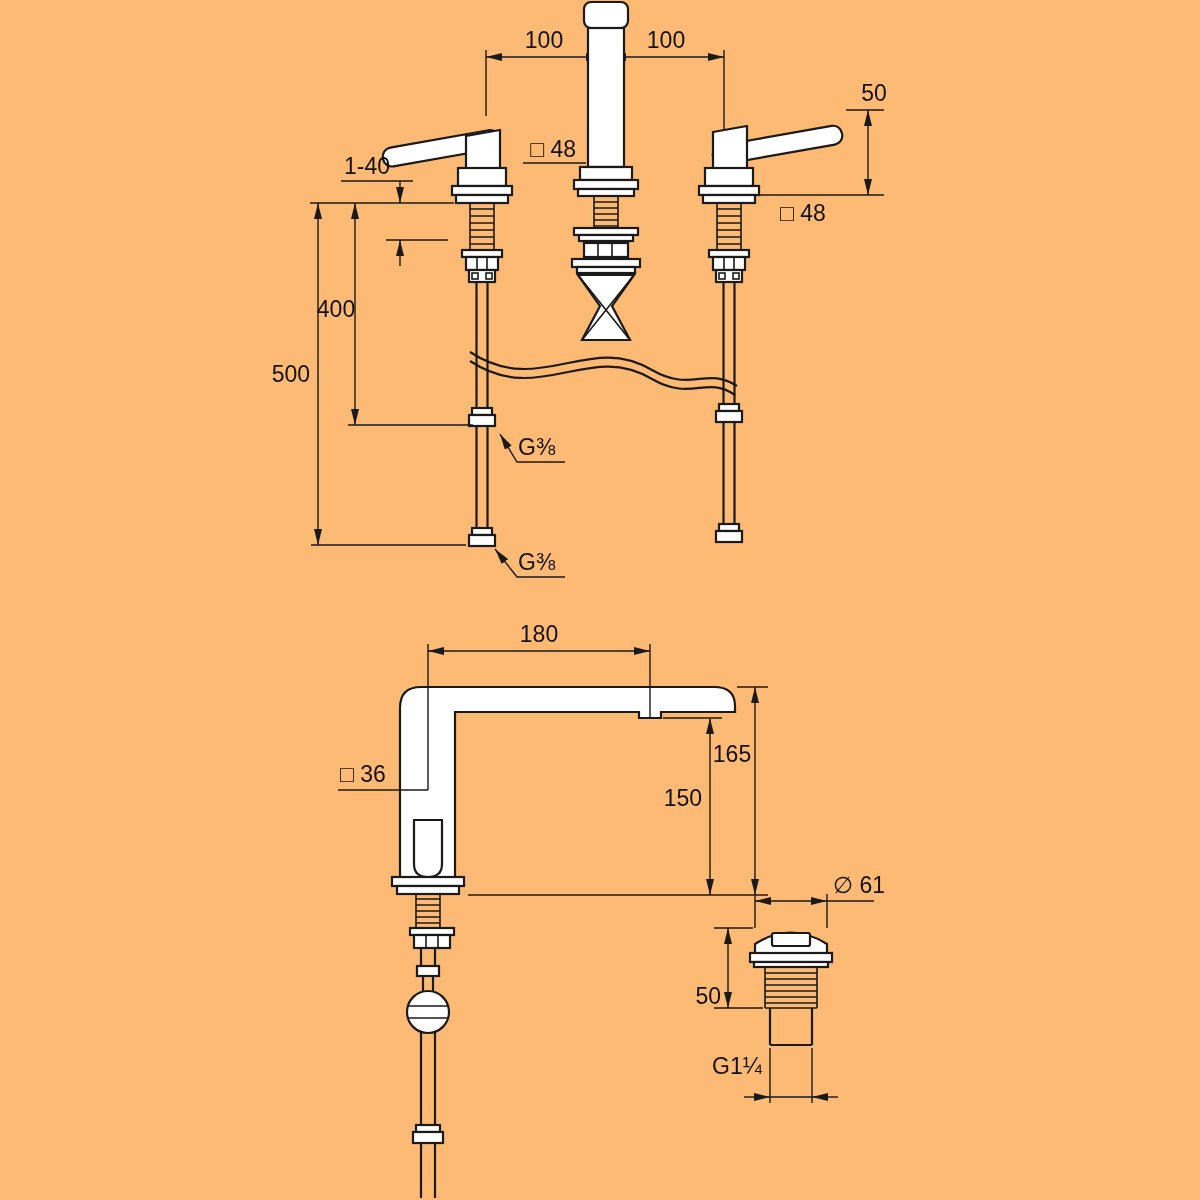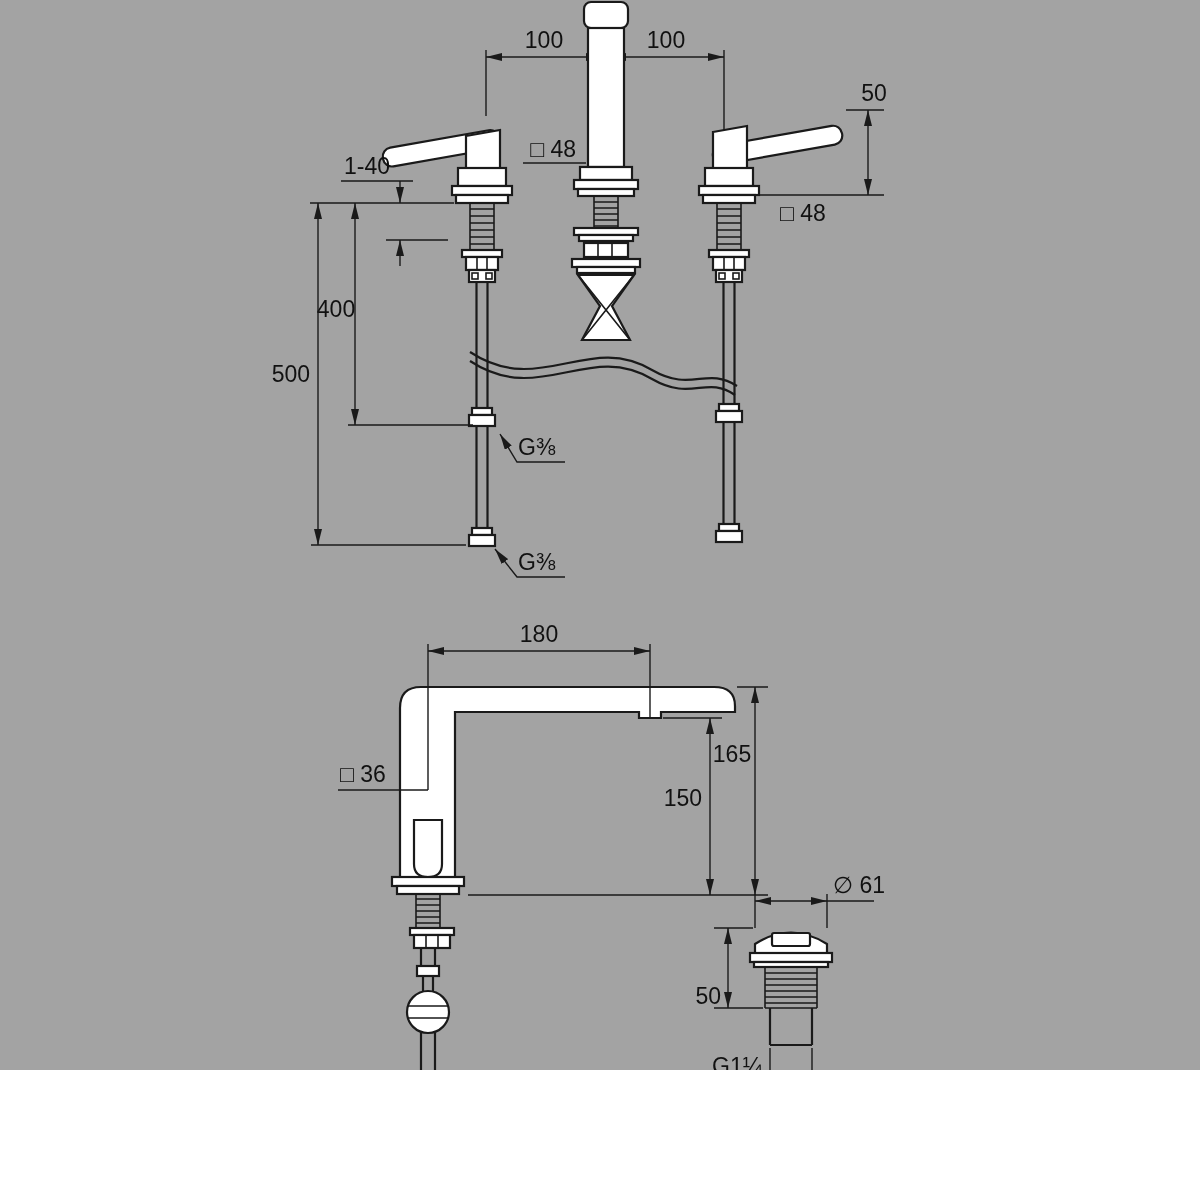--- a/index.html
+++ b/index.html
@@ -1,16 +1,16 @@
 <!DOCTYPE html>
 <html><head>
 <meta charset="utf-8">
 <style>
   html,body{margin:0;padding:0;background:#fff;}
-  .canvas{width:1200px;height:1070px;background:#a3a3a3;position:relative;overflow:hidden;}
+  .canvas{width:1200px;height:1200px;background:#fdba74;position:relative;overflow:hidden;}
   svg{display:block;}
   .obj{stroke:#1a1a1a;stroke-width:2.2;fill:none;}
   .objf{stroke:#1a1a1a;stroke-width:2.2;fill:#ffffff;}
   .thin{stroke:#1a1a1a;stroke-width:1.6;fill:none;}
   .dim{stroke:#1a1a1a;stroke-width:1.4;fill:none;}
   .lbl{font-family:"Liberation Sans",sans-serif;font-size:23px;fill:#111;}
 </style>
 </head>
 <body>
 

